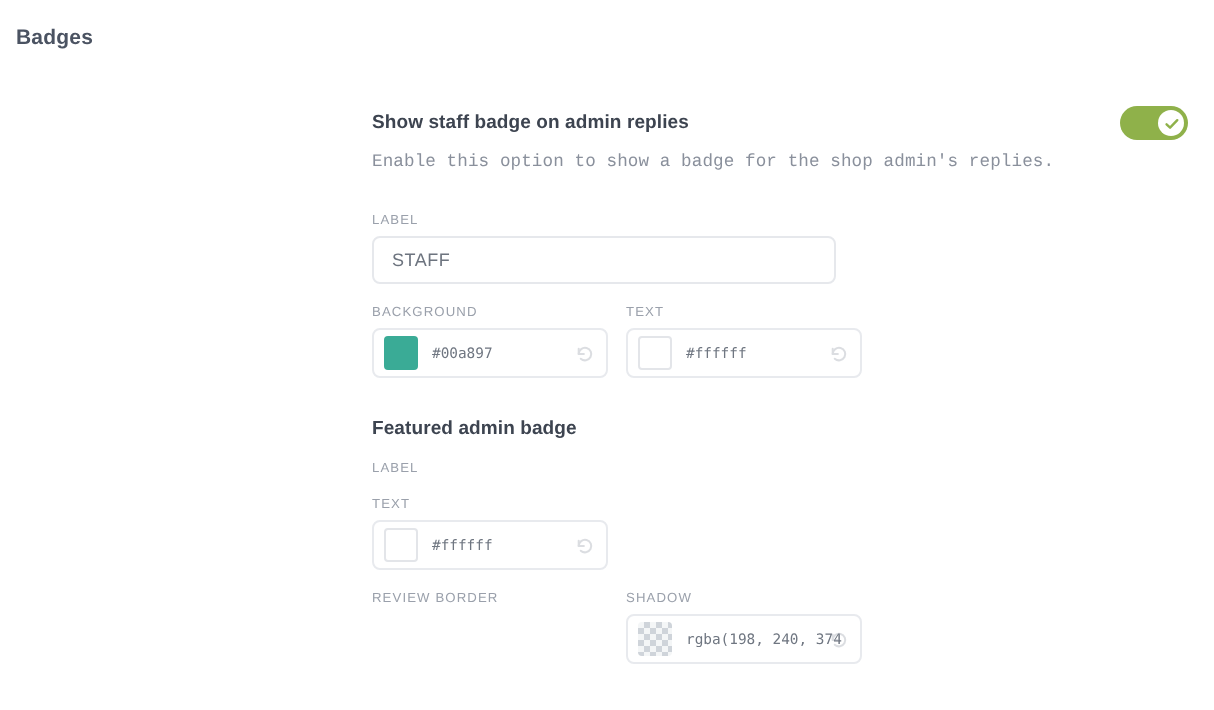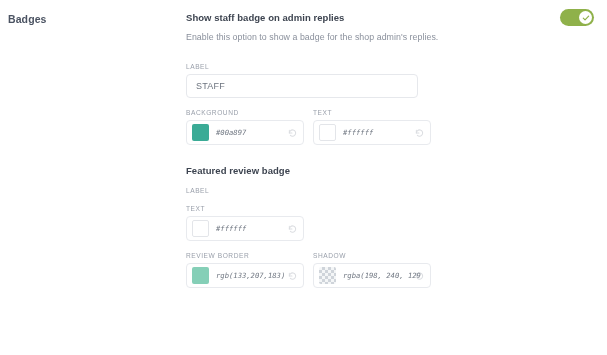--- a/index.html
+++ b/index.html
@@ -30,34 +30,36 @@
   
   .content {
     position: absolute;
     left: 186px; top: 11px;
     width: 414px;
   }
 
   .toggle-row {
     position: relative;
     min-height: 18px;
+    margin-top: 44px;
   }
   .toggle-title {
     font-size: 9.5px;
     font-weight: bold;
     color: #3d4450;
     line-height: 13px;
     letter-spacing: .05px;
   }
   .toggle-sub {
     margin-top: 7px;
     font-size: 8.8px;
     color: #8a909c;
     line-height: 12px;
     letter-spacing: .05px;
+    font-family: Liberation Mono, monospace;
   }
   .switch {
     position: absolute;
     right: 6px; top: -2px;
     width: 34px; height: 17px;
     border-radius: 9px;
     background: #8fb14a;
     display: flex;
     align-items: center;
     justify-content: flex-end;
@@ -117,21 +119,20 @@
     position: relative;
     width: 118px;
     height: 25px;
     border: 1px solid #e8eaee;
     border-radius: 4px;
     background: #ffffff;
     display: flex;
     align-items: center;
     padding: 0 5px;
     overflow: hidden;
-    font-style: italic;
   }
   .swatch {
     width: 17px; height: 17px;
     border-radius: 2px;
     flex: 0 0 auto;
   }
   .swatch.bordered { border: 1px solid #e3e5e9; }
   .swatch.checker {
     background-image:
       linear-gradient(45deg, #cfd4da 25%, transparent 25%, transparent 75%, #cfd4da 75%),
@@ -211,21 +212,21 @@
                   <path d="M3 7a4 4 0 1 1 1.3 3" fill="none" stroke="#9aa0ab" stroke-width="1.3" stroke-linecap="round"></path>
                   <path d="M3 3.6 L3 7 L6.3 7" fill="none" stroke="#9aa0ab" stroke-width="1.3" stroke-linecap="round" stroke-linejoin="round"></path>
                 </svg>
             </span>
           </div>
         </div>
       </div>
     </div>
 
     <div class="group">
-      <div class="group-heading">Featured review badge</div>
+      <div class="group-heading">Featured admin badge</div>
 
       <div class="field">
         <div class="field-label">LABEL</div>
       </div>
 
       <div class="row">
         <div class="col">
           <div class="field-label">TEXT</div>
           <div class="color-input">
             <span class="swatch bordered" style="background:#ffffff"></span>
@@ -236,36 +237,26 @@
                   <path d="M3 3.6 L3 7 L6.3 7" fill="none" stroke="#9aa0ab" stroke-width="1.3" stroke-linecap="round" stroke-linejoin="round"></path>
                 </svg>
             </span>
           </div>
         </div>
       </div>
 
       <div class="row">
         <div class="col">
           <div class="field-label">REVIEW BORDER</div>
-          <div class="color-input">
-            <span class="swatch" style="background:#85cfb7"></span>
-            <span class="color-value">rgb(133,207,183)</span>
-            <span class="reset-icon">
-              <svg width="11" height="11" viewBox="0 0 14 14">
-                  <path d="M3 7a4 4 0 1 1 1.3 3" fill="none" stroke="#9aa0ab" stroke-width="1.3" stroke-linecap="round"></path>
-                  <path d="M3 3.6 L3 7 L6.3 7" fill="none" stroke="#9aa0ab" stroke-width="1.3" stroke-linecap="round" stroke-linejoin="round"></path>
-                </svg>
-            </span>
-          </div>
         </div>
         <div class="col">
           <div class="field-label">SHADOW</div>
           <div class="color-input">
             <span class="swatch checker"></span>
-            <span class="color-value">rgba(198, 240, 129</span>
+            <span class="color-value">rgba(198, 240, 374</span>
             <span class="reset-icon">
               <svg width="11" height="11" viewBox="0 0 14 14">
                   <path d="M3 7a4 4 0 1 1 1.3 3" fill="none" stroke="#9aa0ab" stroke-width="1.3" stroke-linecap="round"></path>
                   <path d="M3 3.6 L3 7 L6.3 7" fill="none" stroke="#9aa0ab" stroke-width="1.3" stroke-linecap="round" stroke-linejoin="round"></path>
                 </svg>
             </span>
           </div>
         </div>
       </div>
     </div>

